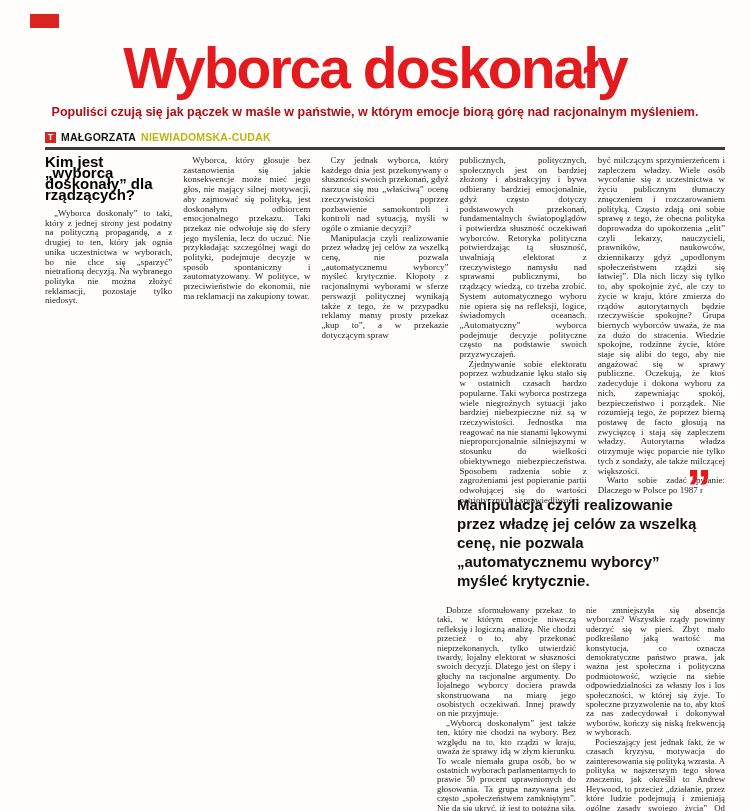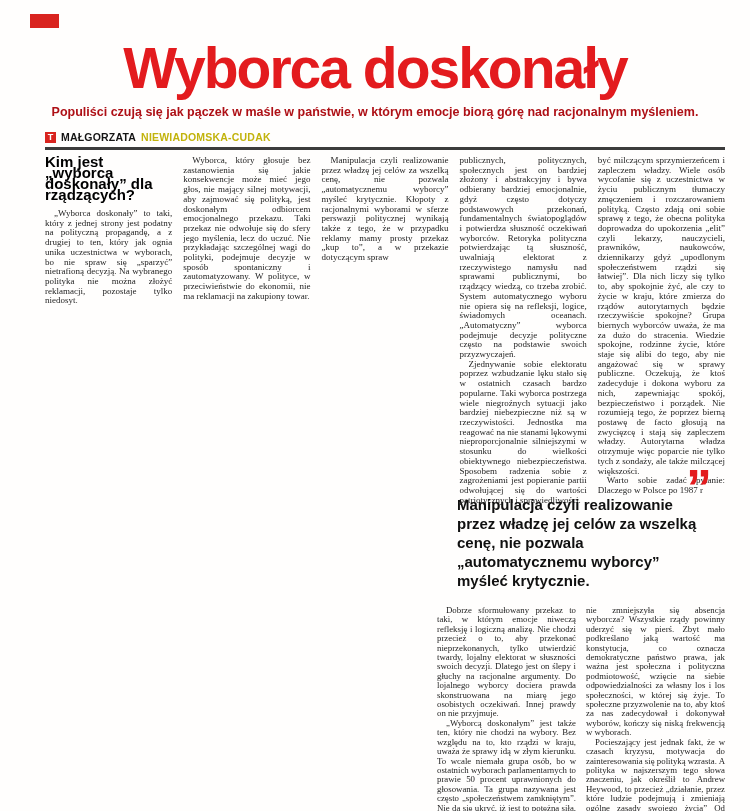--- a/index.html
+++ b/index.html
@@ -72,26 +72,27 @@
   <div class="byline">
     <span class="byline-logo">T</span>
     <span class="byline-first">MAŁGORZATA</span>
     <span class="byline-last">NIEWIADOMSKA-CUDAK</span>
   </div>
   <div class="byline-rule"></div>
 
   <div class="top-columns body-text">
     <div class="col">
       <h2 class="col-heading">Kim jest „wyborca doskonały” dla rządzących?</h2>
-      <p class="p-ind">„Wyborca doskonały” to taki, który z jednej strony jest podatny na polityczną propagandę, a z drugiej to ten, który jak ognia unika uczestnictwa w wyborach, bo nie spraw się „sparzyć” nietrafioną decyzją. Na wybranego polityka nie można złożyć reklamacji, pozostaje tylko niedosyt.</p>
+      <p class="p-ind">„Wyborca doskonały” to taki, który z jednej strony jest podatny na polityczną propagandę, a z drugiej to ten, który jak ognia unika uczestnictwa w wyborach, bo nie chce się „sparzyć” nietrafioną decyzją. Na wybranego polityka nie można złożyć reklamacji, pozostaje tylko niedosyt.</p>
     </div>
     <div class="col">
       <p class="p-ind">Wyborca, który głosuje bez zastanowienia się jakie konsekwencje może mieć jego głos, nie mający silnej motywacji, aby zajmować się polityką, jest doskonałym odbiorcem emocjonalnego przekazu. Taki przekaz nie odwołuje się do sfery jego myślenia, lecz do uczuć. Nie przykładając szczególnej wagi do polityki, podejmuje decyzje w sposób spontaniczny i zautomatyzowany. W polityce, w przeciwieństwie do ekonomii, nie ma reklamacji na zakupiony towar.</p>
     </div>
     <div class="col">
+      <p class="p-ind">Czy jednak wyborca, który każdego dnia jest przekonywany o słuszności swoich przekonań, gdyż narzuca się mu „właściwą” ocenę rzeczywistości poprzez pozbawienie samokontroli i kontroli nad sytuacją, myśli w ogóle o zmianie decyzji?</p>
       <p class="p-ind">Manipulacja czyli realizowanie przez władzę jej celów za wszelką cenę, nie pozwala „automatycznemu wyborcy” myśleć krytycznie. Kłopoty z racjonalnymi wyborami w sferze perswazji politycznej wynikają także z tego, że w przypadku reklamy mamy prosty przekaz „kup to”, a w przekazie dotyczącym spraw</p>
     </div>
     <div class="col">
       <p>publicznych, politycznych, społecznych jest on bardziej złożony i abstrakcyjny i bywa odbierany bardziej emocjonalnie, gdyż często dotyczy podstawowych przekonań, fundamentalnych światopoglądów i potwierdza słuszność oczekiwań wyborców. Retoryka polityczna potwierdzając tą słuszność, uwalniają elektorat z rzeczywistego namysłu nad sprawami publicznymi, bo rządzący wiedzą, co trzeba zrobić. System automatycznego wyboru nie opiera się na refleksji, logice, świadomych oceanach. „Automatyczny” wyborca podejmuje decyzje polityczne często na podstawie swoich przyzwyczajeń.</p>
       <p class="p-ind">Zjednywanie sobie elektoratu poprzez wzbudzanie lęku stało się w ostatnich czasach bardzo popularne. Taki wyborca postrzega wiele niegroźnych sytuacji jako bardziej niebezpieczne niż są w rzeczywistości. Jednostka ma reagować na nie stanami lękowymi nieproporcjonalnie silniejszymi w stosunku do wielkości obiektywnego niebezpieczeństwa. Sposobem radzenia sobie z zagrożeniami jest popieranie partii odwołującej się do wartości patriotycznych i sprawiedliwości.</p>
     </div>
     <div class="col">
       <p>być milczącym sprzymierzeńcem i zapleczem władzy. Wiele osób wycofanie się z uczestnictwa w życiu publicznym tłumaczy zmęczeniem i rozczarowaniem polityką. Często zdają oni sobie sprawę z tego, że obecna polityka doprowadza do upokorzenia „elit” czyli lekarzy, nauczycieli, prawników, naukowców, dziennikarzy gdyż „upodlonym społeczeństwem rządzi się łatwiej”. Dla nich liczy się tylko to, aby spokojnie żyć, ale czy to życie w kraju, które zmierza do rządów autorytarnych będzie rzeczywiście spokojne? Grupa biernych wyborców uważa, że ma za dużo do stracenia. Wiedzie spokojne, rodzinne życie, które staje się alibi do tego, aby nie angażować się w sprawy publiczne. Oczekują, że ktoś zadecyduje i dokona wyboru za nich, zapewniając spokój, bezpieczeństwo i porządek. Nie rozumieją tego, że poprzez bierną postawę de facto głosują na zwycięzcę i stają się zapleczem władzy. Autorytarna władza otrzymuje więc poparcie nie tylko tych z sondaży, ale także milczącej większości.</p>
       <p class="p-ind">Warto sobie zadać pytanie: Dlaczego w Polsce po 1987 r</p>
     </div>

